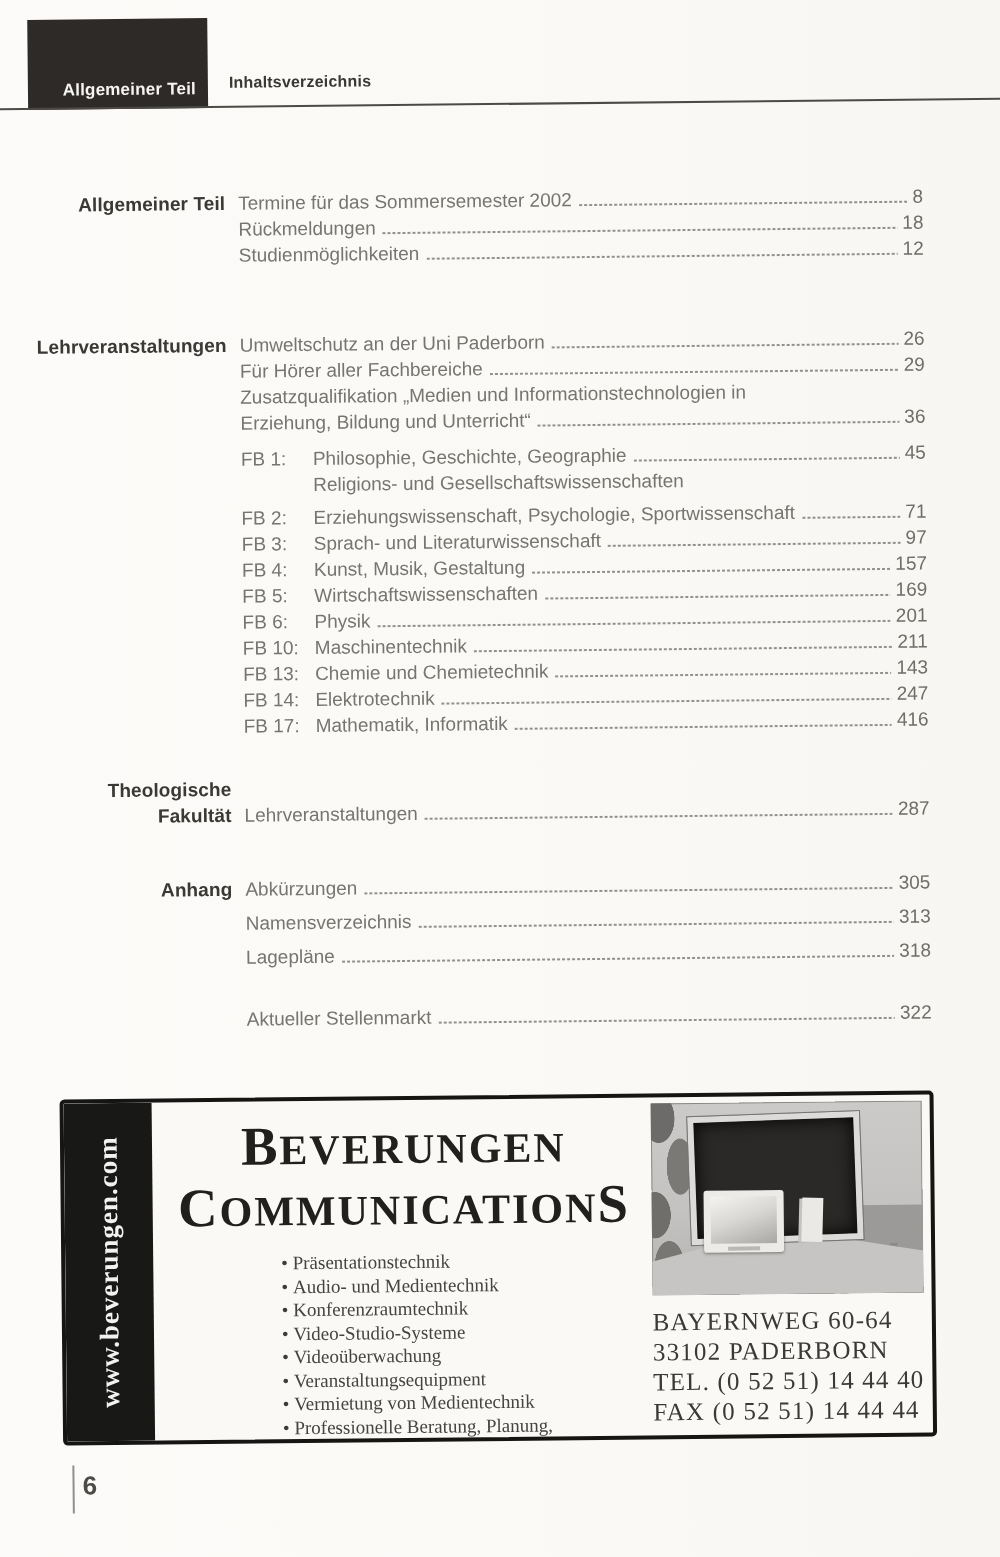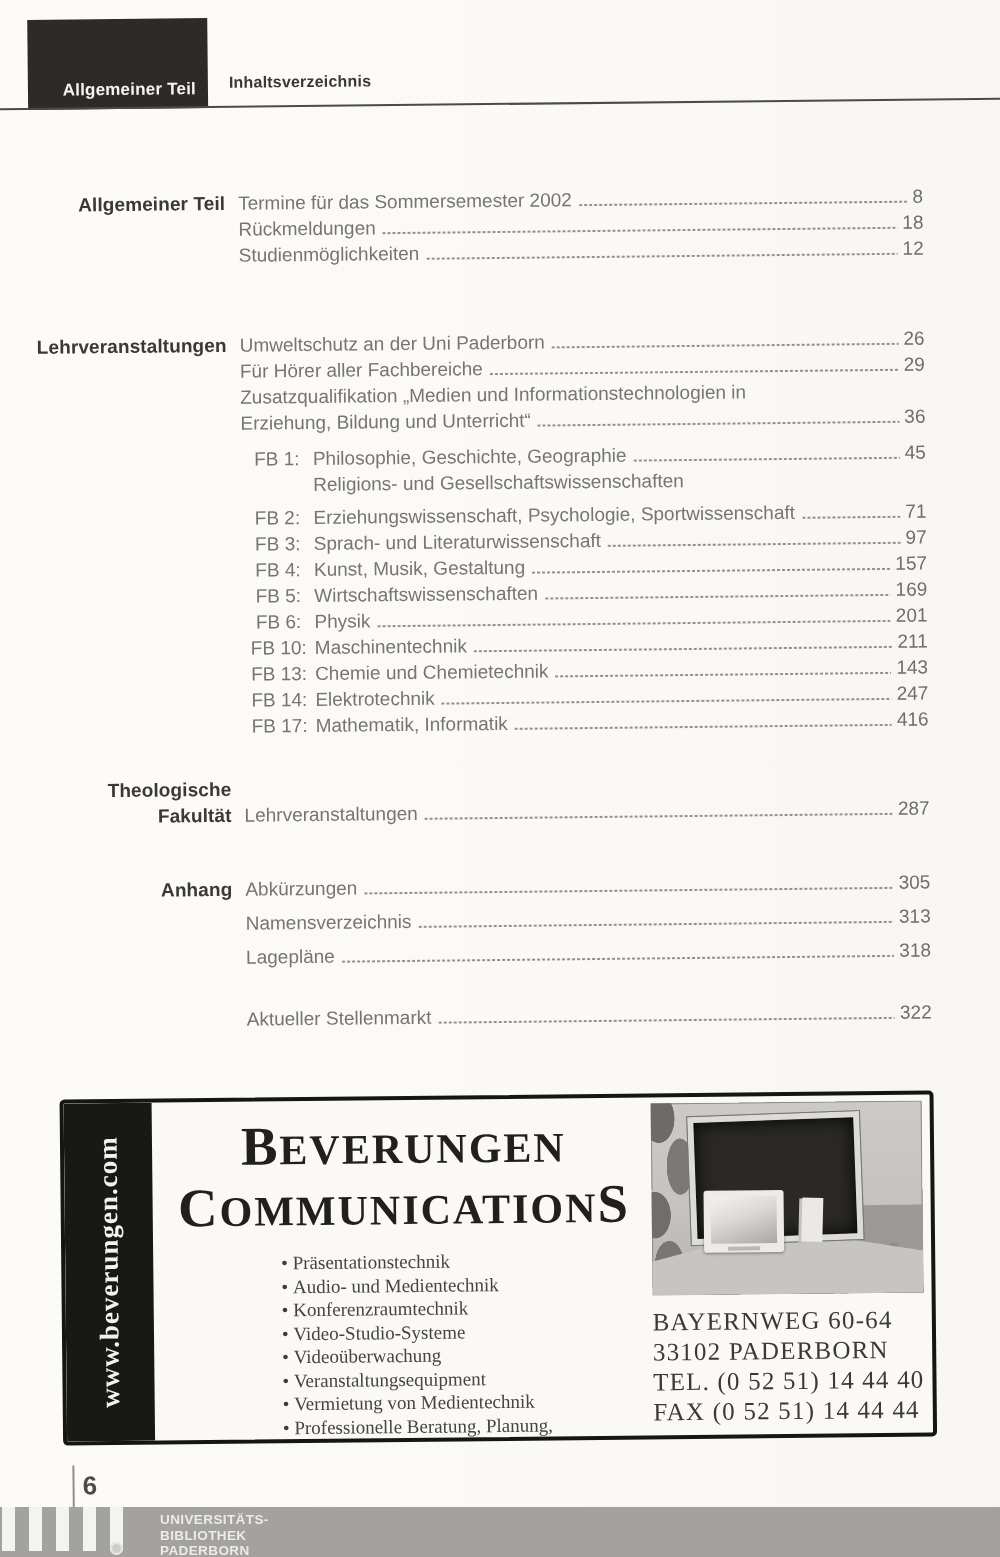--- a/index.html
+++ b/index.html
@@ -31,21 +31,21 @@
   .rule { position:absolute; left:-15px; right:-15px; top:103px; height:2px; background:#4b4a47; }
 
   
   .toc { position:absolute; left:40px; top:188px; width:890px; color:#76756f; font-size:19px; }
   .trow { display:flex; line-height:26px; }
   .lbl {
     width:192px; flex:0 0 192px; text-align:right;
     font-weight:bold; color:#3a3936; white-space:pre-line; letter-spacing:0.1px;
   }
   .cnt { flex:1; display:flex; margin-left:13px; min-width:0; }
-  .fb { flex:0 0 72px; white-space:nowrap;text-align:center; }
+  .fb { flex:0 0 72px; white-space:nowrap; }
   .t { white-space:nowrap; }
   .leader {
     flex:1 1 20px; margin:0 5px 0 6px;
     background-image:radial-gradient(circle, #8e8d88 1.1px, rgba(0,0,0,0) 1.4px);
     background-size:5px 4px;
     background-repeat:repeat-x;
     background-position:left calc(100% - 6px);
   }
   .pg { color:#6f6e68; white-space:nowrap; }
   .g64 { margin-top:64px; } .g10 { margin-top:10px; } .g7 { margin-top:7px; }
@@ -400,24 +400,13 @@
           <div>TEL. (0 52 51) 14 44 40</div>
           <div>FAX (0 52 51) 14 44 44</div>
         </div>
       </div>
     </div>
 
     <div class="pn-line"></div>
     <div class="pn">6</div>
   </div>
 
-  <div class="stamp">
-    <span class="bar b1"></span>
-    <span class="bar b2"></span>
-    <span class="bar b3"></span>
-    <span class="bar b4"></span>
-    <span class="bar b5"></span>
-    <span class="dotc"></span>
-    <div class="stamp-text">UNIVERSITÄTS-
-BIBLIOTHEK
-PADERBORN</div>
-  </div>
 </div>
 
 </body></html>

